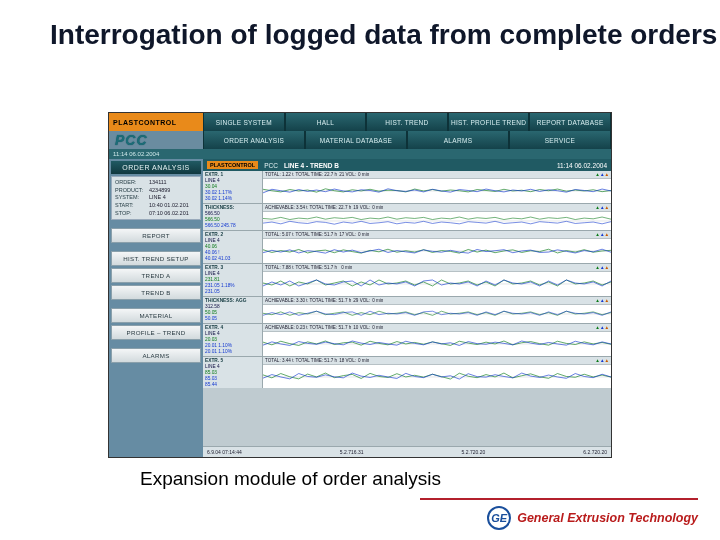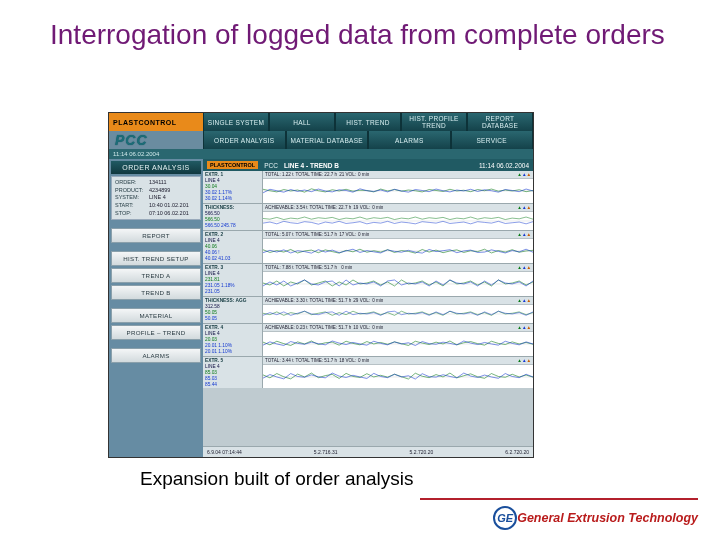--- a/index.html
+++ b/index.html
@@ -1,20 +1,20 @@
 <!DOCTYPE html>
 <html><head>
 <meta charset="utf-8">
 <style>
   * { box-sizing: border-box; margin: 0; padding: 0; }
   body { width: 720px; height: 540px; background: #fff; font-family: Arial, Helvetica, sans-serif; position: relative; overflow: hidden; }
 
-  .slide-title { position: absolute; left: 50px; top: 18px; font-size: 28px; font-weight: 400; color: #701a75; line-height: 1.2; }
-
-  .app-wrap { position: absolute; left: 108px; top: 112px; width: 426px; height: 346px; background: #4c1d95; border: 1px solid #333; }
+  .slide-title { position: absolute; left: 50px; top: 18px; font-size: 28px; font-weight: 700; color: #0f172a; line-height: 1.2; }
+
+  .app-wrap { position: absolute; left: 108px; top: 112px; width: 504px; height: 346px; background: #4c1d95; border: 1px solid #333; }
 
   
   .topbar { display: flex; flex-direction: column; background: #6a8ca0; }
   .brand-row { display: flex; align-items: stretch; height: 18px; }
   .brand { background: #e98a1a; color: #000; font-size: 7px; font-weight: bold; letter-spacing: 0.5px; padding: 3px 4px; width: 94px; display: flex; align-items: center; }
   .nav-row { display: flex; height: 18px; }
   .nav-left-spacer { width: 94px; background: transparent; display:flex; align-items:center; }
   .pcc { color: #1c6d78; font-size: 14px; font-weight: bold; font-style: italic; letter-spacing: 1px; padding-left: 6px; text-shadow: 0 0 1px #0a4a52; }
   .nav-btn { flex: 1; background: linear-gradient(#2a6770,#14424a); color: #d8eef0; font-size: 6.5px; display: flex; align-items: center; justify-content: center; border-left: 1px solid #0d3238; border-right: 1px solid #0d3238; letter-spacing: 0.3px; text-align:center; padding:0 2px;}
   .clock-row { height: 10px; background: #2a6770; color: #cfe8ea; font-size: 6px; padding: 0 4px; display: flex; align-items: center; }
@@ -49,21 +49,21 @@
   .chart { position:absolute; left:0; right:0; top:8px; bottom:0; }
   .chart svg{ width:100%; height:100%; display:block;}
 
   .timeaxis { height:11px; background:#d9e2e6; border-top:1px solid #9aa8ad; font-size:5px; color:#223; display:flex; align-items:center; justify-content:space-between; padding:0 4px;}
 
   
   .subtitle { position:absolute; left:140px; top:468px; font-size:19px; color:#000;}
 
   
   .footer-rule { position:absolute; left:420px; right:22px; top:498px; height:2px; background:#b3202c;}
-  .footer { position:absolute; right:22px; top:506px; display:flex; align-items:center; }
+  .footer { position:absolute; right:22px; top:506px; display:flex; align-items:center; gap:6px;}
   .ge-badge { width:24px; height:24px; border-radius:50%; border:2px solid #1a4f9c; display:flex; align-items:center; justify-content:center; color:#1a4f9c; font-size:11px; font-weight:bold; font-style:italic;}
   .ge-text .l1{ color:#b91c1c; font-size:12.5px; font-weight:bold; font-style:italic; line-height:1;}
   .ge-text .l2{ color:#b3202c; font-size:8px; font-weight:bold; letter-spacing:.3px;}
 </style>
 </head>
 <body>
 
 <div class="slide-title">Interrogation of logged data from complete orders</div>
 
 <div class="app-wrap">
@@ -300,21 +300,21 @@
       <div class="timeaxis">
         <span>6.9.04 07:14:44</span>
         <span>5.2.716.31</span>
         <span>5.2.720.20</span>
         <span>6.2.720.20</span>
       </div>
     </div>
   </div>
 </div>
 
-<div class="subtitle">Expansion built of order analysis</div>
+<div class="subtitle">Expansion module of order analysis</div>
 
 <div class="footer-rule"></div>
 <div class="footer">
   <div class="ge-badge">GE</div>
   <div class="ge-text">
     <div class="l1">General Extrusion Technology</div>
   </div>
 </div>
 
 </body></html>

